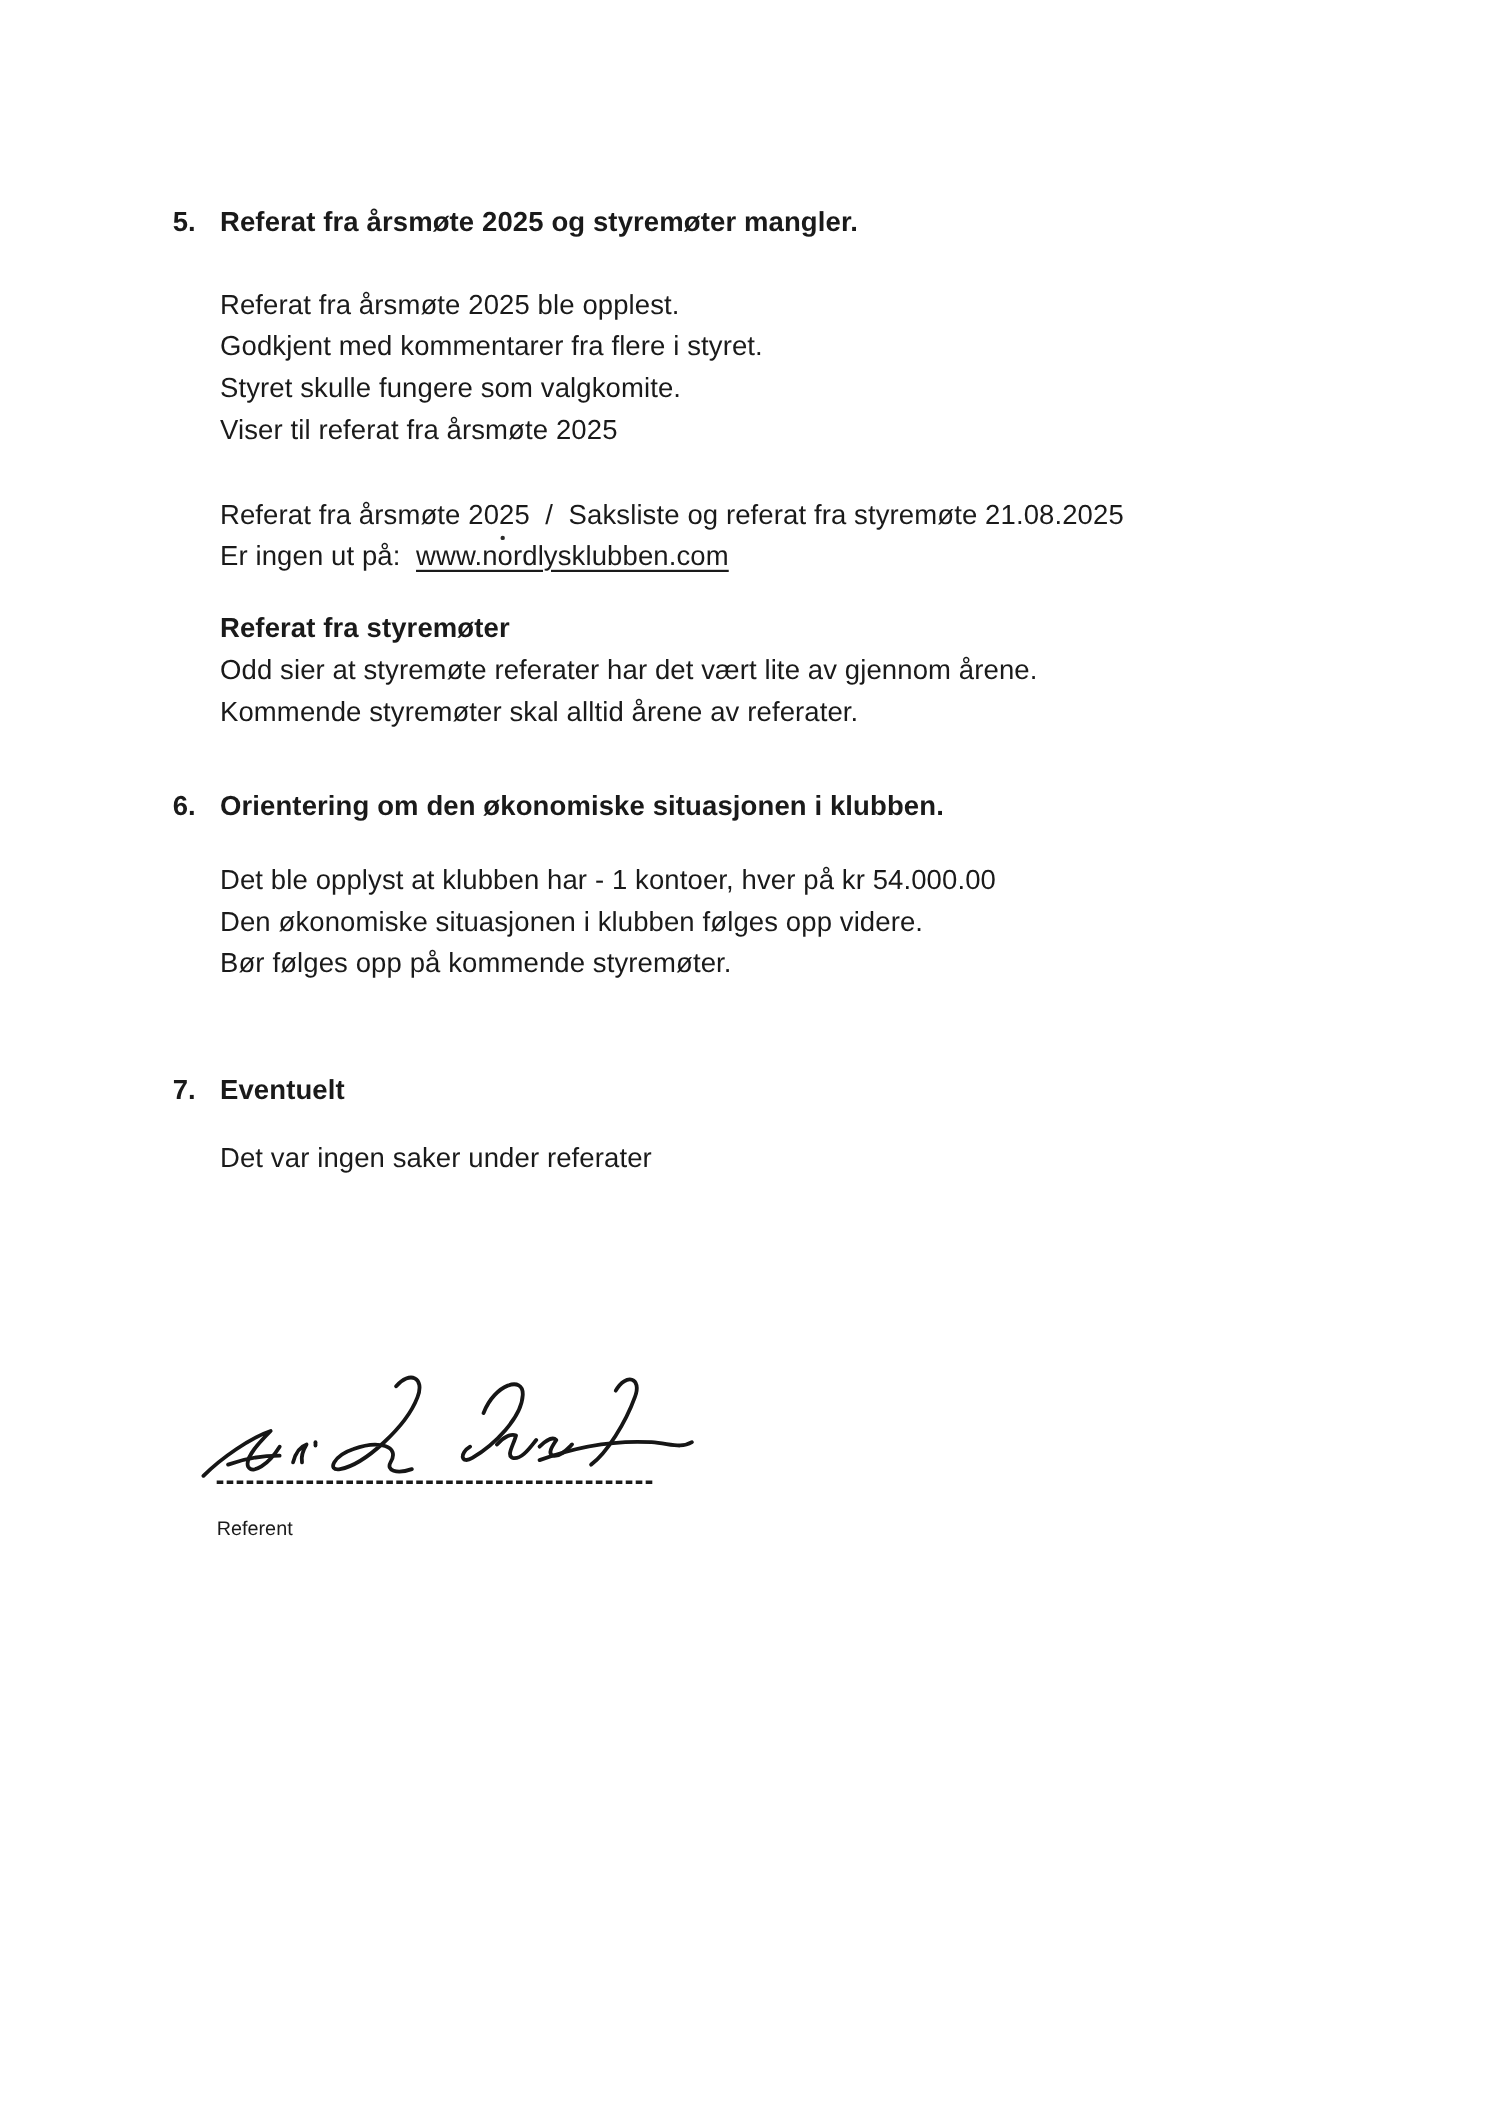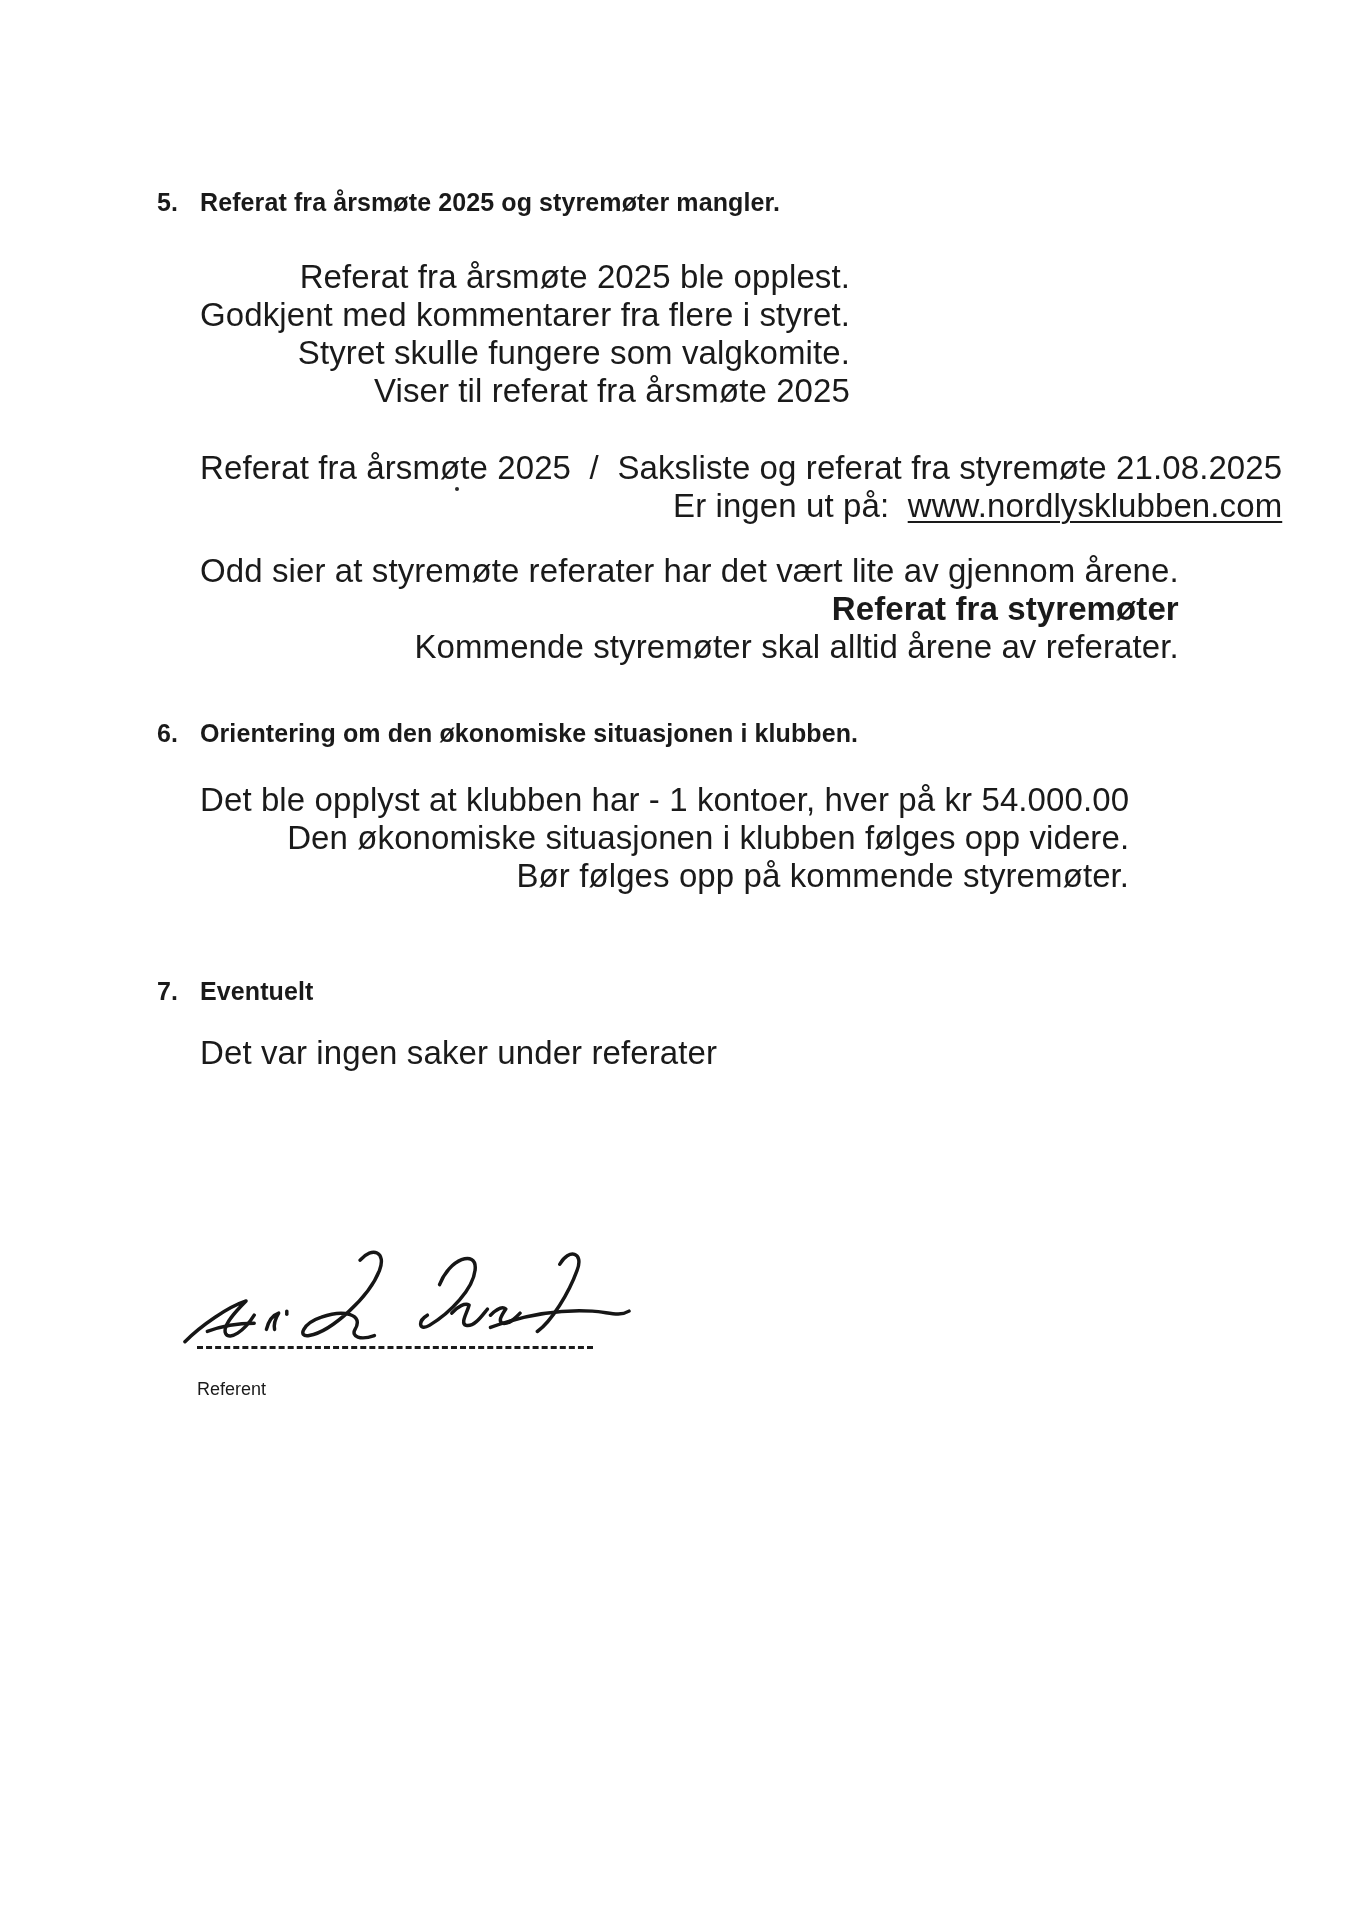--- a/index.html
+++ b/index.html
@@ -28,25 +28,24 @@
     font-weight: 700;
     font-size: 25px;
     line-height: 38px;
     letter-spacing: 0.1px;
   }
   .heading-row .num {
     width: 43px;
     flex: 0 0 43px;
   }
   .line {
-    font-size: 33px;
+    font-size: 25px;
     line-height: 38px;
     letter-spacing: 0.1px;
     white-space: pre-wrap;
-    text-align: right;
   }
   .line.bold {
     font-weight: 700;
   }
   .link {
     color: inherit;
     text-decoration: underline;
     text-decoration-thickness: 2px;
     text-underline-offset: 4px;
     cursor: pointer;
@@ -100,22 +99,22 @@
   </div>
 
   <div class="block" style="top:449px">
     <div class="line">Referat fra årsmøte 2025  /  Saksliste og referat fra styremøte 21.08.2025</div>
     <div class="line"><span>Er ingen ut på:  </span><a class="link">www.nordlysklubben.com</a></div>
   </div>
 
   <div class="scan-dot"></div>
 
   <div class="block" style="top:552px">
+    <div class="line bold">Referat fra styremøter</div>
     <div class="line">Odd sier at styremøte referater har det vært lite av gjennom årene.</div>
-    <div class="line bold">Referat fra styremøter</div>
     <div class="line">Kommende styremøter skal alltid årene av referater.</div>
   </div>
 
   <div class="heading-row" style="top:714px">
     <span class="num">6.</span>
     <span class="title">Orientering om den økonomiske situasjonen i klubben.</span>
   </div>
 
   <div class="block" style="top:781px">
     <div class="line">Det ble opplyst at klubben har - 1 kontoer, hver på kr 54.000.00</div>

